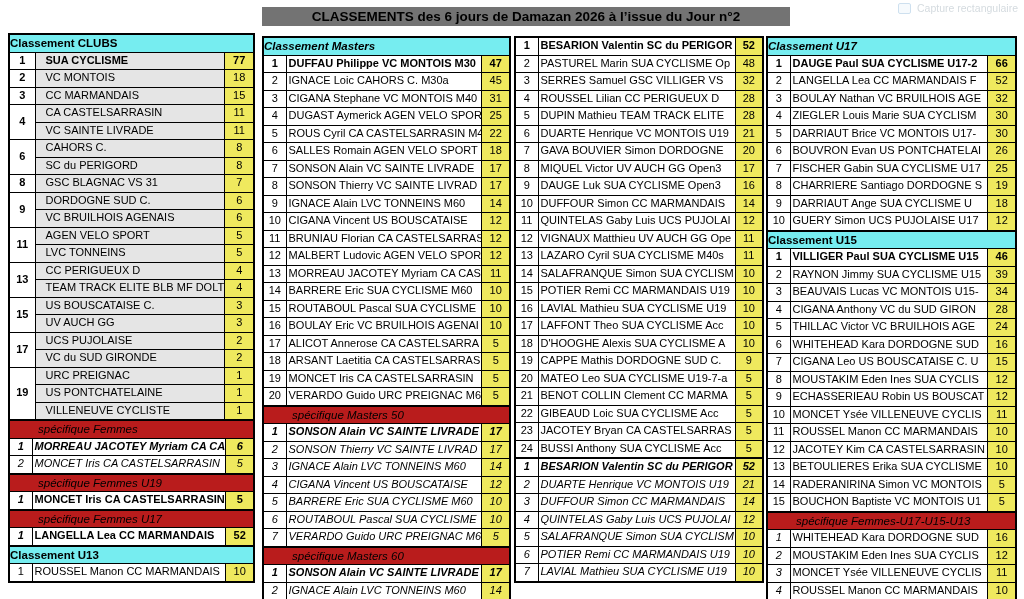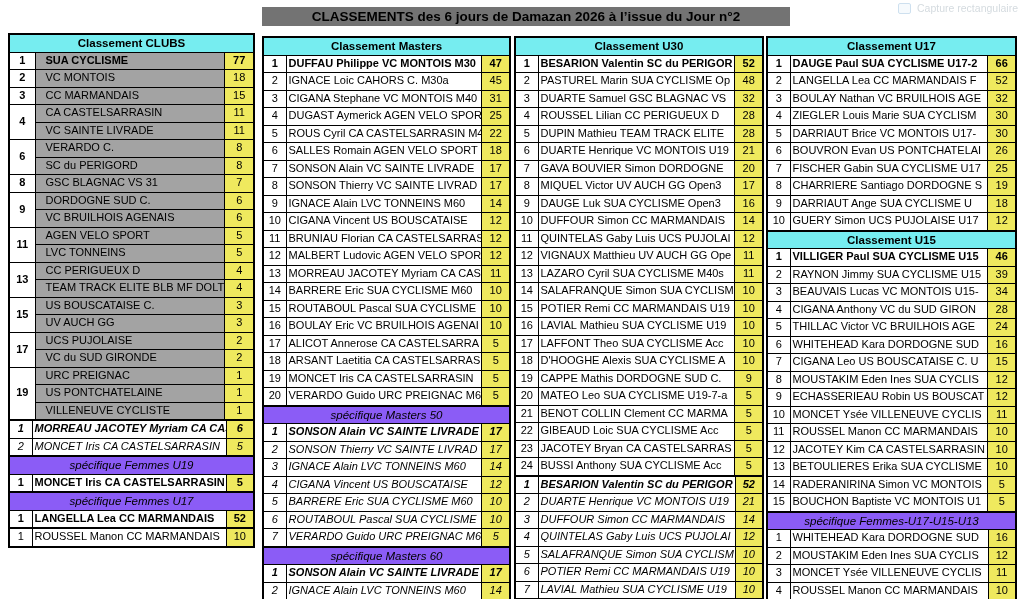--- a/index.html
+++ b/index.html
@@ -24,27 +24,27 @@
   .col2{left:262px;top:36px;width:249px;}
   .col3{left:514px;top:36px;width:250px;}
   .col4{left:766px;top:36px;width:251px;}
   section{display:block;margin-top:-2px;}
   section:first-child{margin-top:0;}
   table.tbl{border-collapse:collapse;table-layout:fixed;width:100%;border:2px solid #000;}
   td{
     border:1px solid #000;height:16.5px;padding:0 2px;font-size:11px;line-height:1.05;
     overflow:hidden;white-space:nowrap;vertical-align:middle;
   }
-  td.hdr{text-align:center;font-weight:bold;font-size:11.5px;padding:0;margin-top:36px;}
+  td.hdr{text-align:left;font-weight:bold;font-size:11.5px;padding:0;margin-top:36px;}
   td.cyan{background:#76edf0;}
-  td.green{background:#8b5cf6;font-weight:normal;font-style:italic;}
+  td.green{background:#b91c1c;font-weight:normal;font-style:italic;padding-left:28px;}
   td.rank{text-align:center;padding:0;}
   td.pts{background:#efe95e;text-align:center;padding:0;}
-  td.gray{background:#a3a3a3;padding-left:10px;}
-  .it{}
+  td.gray{background:#e5e5e5;padding-left:10px;}
+  .it{font-style:italic;}
   .bold{font-weight:bold;}
   tr.sb{font-weight:bold;}
   tr.si{font-style:italic;}
   tr.sbi{font-weight:bold;font-style:italic;}
 </style>
 </head>
 <body>
 
 <div class="title-bar">CLASSEMENTS des 6 jours de Damazan 2026 à l’issue du Jour n°2</div>
 
@@ -84,21 +84,21 @@
             <td class="rank bold" rowspan="2">4</td>
             <td class="name gray">CA CASTELSARRASIN</td>
             <td class="pts">11</td>
           </tr>
           <tr>
             <td class="name gray">VC SAINTE LIVRADE</td>
             <td class="pts">11</td>
           </tr>
           <tr>
             <td class="rank bold" rowspan="2">6</td>
-            <td class="name gray">VERARDO C.</td>
+            <td class="name gray">CAHORS C.</td>
             <td class="pts">8</td>
           </tr>
           <tr>
             <td class="name gray">SC du PERIGORD</td>
             <td class="pts">8</td>
           </tr>
           <tr>
             <td class="rank bold">8</td>
             <td class="name gray">GSC BLAGNAC VS 31</td>
             <td class="pts">7</td>
@@ -165,20 +165,23 @@
       </table>
     </section>
   <section>
       <table class="tbl">
         <colgroup>
           <col style="width: 23px;">
           <col>
           <col style="width: 28px;">
         </colgroup>
         <tbody>
+          <tr>
+            <td colspan="3" class="hdr green">spécifique Femmes</td>
+          </tr>
           <tr class="sbi">
             <td class="rank it">1</td>
             <td class="name">MORREAU JACOTEY Myriam CA CAS</td>
             <td class="pts">6</td>
           </tr>
           <tr class="si">
             <td class="rank it">2</td>
             <td class="name">MONCET Iris CA CASTELSARRASIN</td>
             <td class="pts">5</td>
           </tr>
@@ -225,20 +228,23 @@
     </section>
   <section>
       <table class="tbl">
         <colgroup>
           <col style="width: 23px;">
           <col>
           <col style="width: 28px;">
         </colgroup>
         <tbody>
           <tr>
+            <td colspan="3" class="hdr cyan">Classement U13</td>
+          </tr>
+          <tr>
             <td class="rank">1</td>
             <td class="name">ROUSSEL Manon CC MARMANDAIS</td>
             <td class="pts">10</td>
           </tr>
         </tbody>
       </table>
     </section>
 </div>
 
 <div class="col col2">
@@ -433,36 +439,33 @@
 
 <div class="col col3">
   <section>
       <table class="tbl">
         <colgroup>
           <col style="width: 23px;">
           <col>
           <col style="width: 28px;">
         </colgroup>
         <tbody>
-          <tr>
-            <td colspan="3" class="hdr cyan">Classement U30</td>
-          </tr>
           <tr class="sb">
             <td class="rank">1</td>
             <td class="name">BESARION Valentin SC du PERIGOR</td>
             <td class="pts">52</td>
           </tr>
           <tr>
             <td class="rank">2</td>
             <td class="name">PASTUREL Marin SUA CYCLISME Op</td>
             <td class="pts">48</td>
           </tr>
           <tr>
             <td class="rank">3</td>
-            <td class="name">DUARTE Samuel GSC BLAGNAC VS</td>
+            <td class="name">SERRES Samuel GSC VILLIGER VS</td>
             <td class="pts">32</td>
           </tr>
           <tr>
             <td class="rank">4</td>
             <td class="name">ROUSSEL Lilian CC PERIGUEUX D</td>
             <td class="pts">28</td>
           </tr>
           <tr>
             <td class="rank">5</td>
             <td class="name">DUPIN Mathieu TEAM TRACK ELITE</td>

